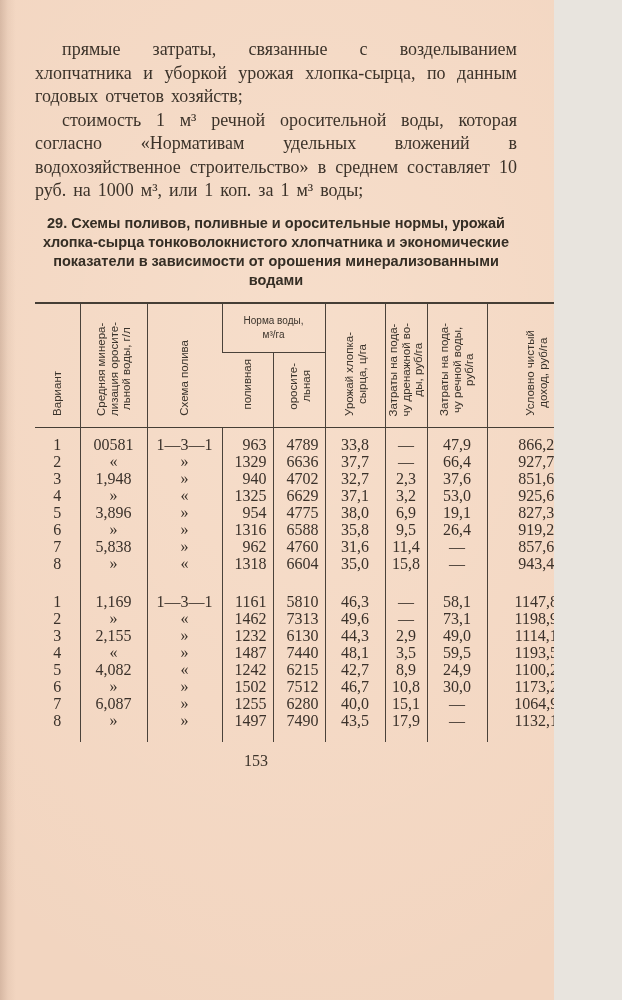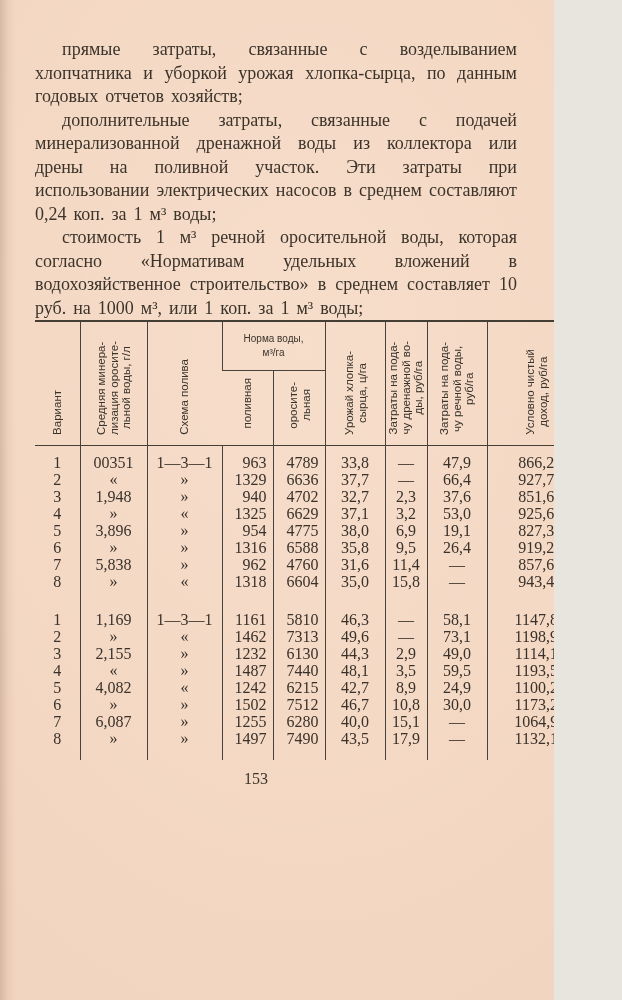--- a/index.html
+++ b/index.html
@@ -112,24 +112,24 @@
     color:#3c332a;
   }
 </style>
 </head>
 <body>
 
 <div class="page">
 
   <div class="bodytext">
     <p>прямые затраты, связанные с возделыванием хлопчатника и уборкой урожая хлопка-сырца, по данным годовых отчетов хозяйств;</p>
-    <p>дополнительные затраты, связанные с подачей минерализованной дренажной воды из коллектора или дрены на поливной участок. Эти затраты при использовании электрических насосов в среднем составляют 0,24 коп. за 1 м³ воды;</p>
     <p>стоимость 1 м³ речной оросительной воды, которая согласно «Нормативам удельных вложений в водохозяйственное строительство» в среднем составляет 10 руб. на 1000 м³, или 1 коп. за 1 м³ воды;</p>
   </div>
 
+  <div class="caption">29. Схемы поливов, поливные и оросительные нормы, урожай хлопка-сырца тонковолокнистого хлопчатника и экономические показатели в зависимости от орошения минерализованными водами</div>
 
   <table class="header-table">
     <colgroup>
       <col class="c0">
         <col class="c1">
         <col class="c2">
         <col class="c3">
         <col class="c4">
       <col class="c5">
         <col class="c6">
@@ -173,21 +173,21 @@
         <col class="c3">
         <col class="c4">
       <col class="c5">
         <col class="c6">
         <col class="c7">
         <col class="c8">
     </colgroup>
     <tbody>
         <tr>
           <td class="a-c">1</td>
-          <td class="a-c">00351</td>
+          <td class="a-c">00581</td>
           <td class="a-c">1—3—1</td>
           <td class="a-r">963</td>
           <td class="a-r">4789</td>
           <td class="a-c">33,8</td>
           <td class="a-c">—</td>
           <td class="a-c">47,9</td>
           <td class="a-c">866,2</td>
         </tr>
         <tr>
           <td class="a-c">2</td>

